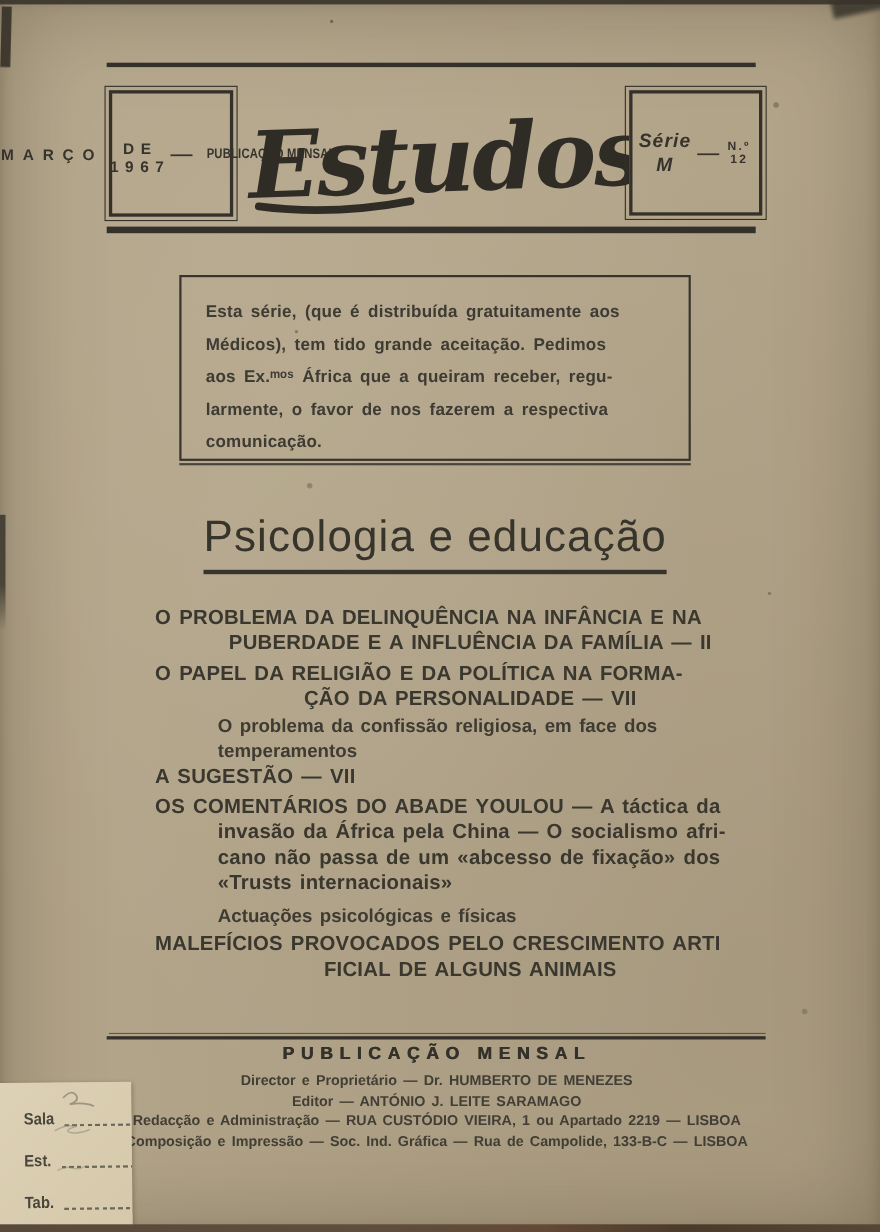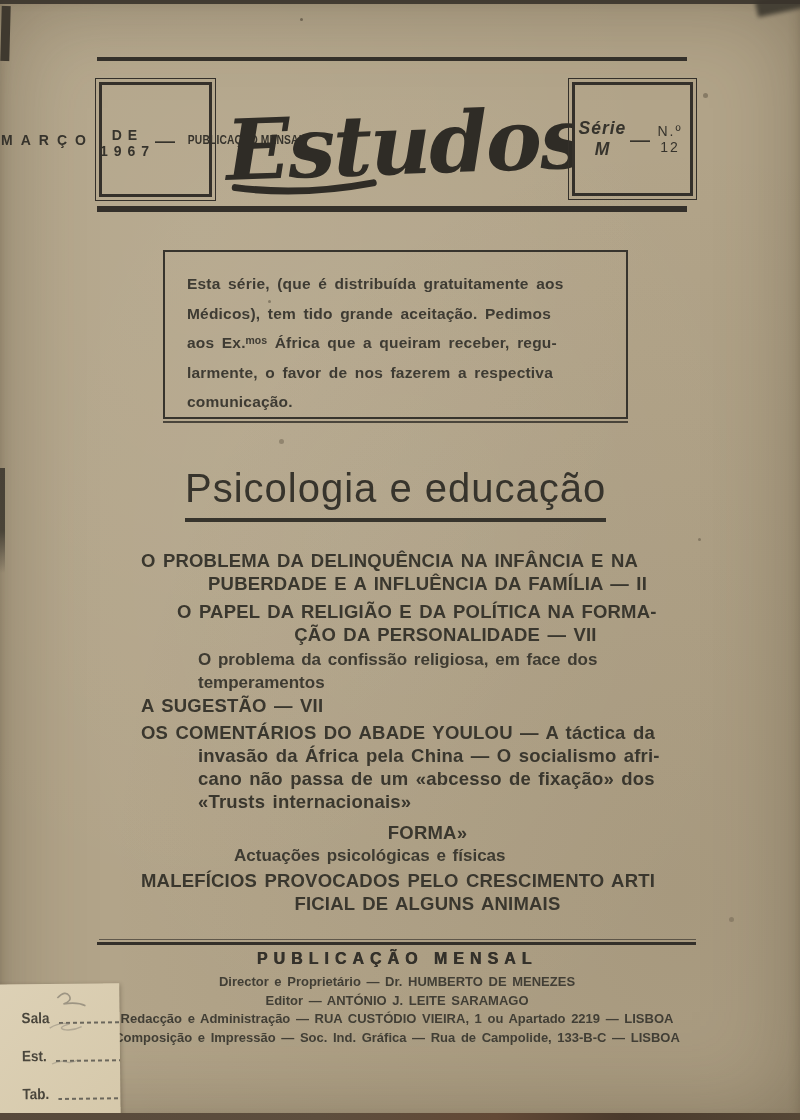--- a/index.html
+++ b/index.html
@@ -24,39 +24,39 @@
   .dbox{position:absolute;border:1px solid #34302a;padding:3px;}
   .dbox-inner{border:3px solid #34302a;width:100%;height:100%;box-sizing:border-box;
     display:flex;flex-direction:row;align-items:center;justify-content:center;text-align:center;}
   .date-box{left:95px;top:78px;width:121px;height:123px;box-sizing:border-box;}
   .series-box{left:568px;top:78px;width:129px;height:122px;box-sizing:border-box;}
   .month{font-size:14px;font-weight:bold;letter-spacing:8px;margin-left:8px;color:#36332c;}
   .yearline{font-size:14px;font-weight:bold;letter-spacing:6px;margin:7px 0 0 6px;color:#36332c;}
   .boxdash{font-size:20px;font-weight:bold;line-height:14px;margin:8px 0 6px 0;transform:scaleY(.8);color:#36332c;}
   .pubcaption{font-size:12.5px;font-weight:bold;letter-spacing:0.2px;transform:scaleX(.82);white-space:nowrap;color:#36332c;}
   .serieline{font-size:17.5px;font-weight:bold;letter-spacing:1px;font-style:italic;color:#36332c;}
-  .numline{font-size:14px;font-weight:normal;letter-spacing:2px;color:#36332c;}
+  .numline{font-size:11px;font-weight:bold;letter-spacing:2px;color:#36332c;}
   
   .logo-wrap{position:absolute;left:220px;top:92px;width:352px;height:112px;}
   
   .notice{position:absolute;left:163px;top:250px;width:465px;height:169px;box-sizing:border-box;
     border:2px solid #37342d;padding:17px 0 0 22px;}
   .notice-line{font-size:15.5px;font-weight:bold;line-height:29.5px;white-space:nowrap;
     word-spacing:3px;letter-spacing:.2px;color:#3e3b33;}
   .notice-underline{position:absolute;left:163px;top:421px;width:465px;height:2px;background:#37342d;opacity:.85;}
   
   .title{position:absolute;left:185px;top:466px;margin:0;font-size:40px;font-weight:normal;
     letter-spacing:1px;color:#37342c;padding-bottom:7px;border-bottom:4px solid #37342c;white-space:nowrap;}
   
   .toc{position:absolute;left:141px;top:549px;width:540px;}
   .toc .cap{font-size:18.5px;font-weight:bold;line-height:23px;letter-spacing:.2px;
     word-spacing:2px;white-space:nowrap;color:#3a372e;}
   .toc .sub{font-size:17px;font-weight:bold;line-height:23px;word-spacing:2px;white-space:nowrap;color:#3e3b32;}
   .tl1{margin-left:33px;text-align:center;} .tl2{margin-left:57px;}
-  .mb5{margin-bottom:5px;} .mb2{margin-bottom:2px;margin-left:36px;} .mb0{margin-bottom:0;}
+  .mb5{margin-bottom:5px;} .mb2{margin-bottom:2px;} .mb0{margin-bottom:0;}
   .mb4{margin-bottom:4px;} .mb8{margin-bottom:8px;}
   
   .footer{position:absolute;left:97px;top:950px;width:600px;text-align:center;}
   .footer-heading{font-size:16px;font-weight:bold;letter-spacing:6px;color:#34312a;
     text-shadow:.6px 0 0 #34312a;margin-bottom:5px;white-space:nowrap;}
   .footer-line{font-size:13px;font-weight:bold;line-height:18.5px;word-spacing:2px;
     white-space:nowrap;color:#413e35;}
   
   .stamp{position:absolute;left:-8px;top:984px;width:128px;height:150px;
     background:linear-gradient(135deg,#ddd1b6,#d5c8aa);transform:rotate(-.6deg);
@@ -143,21 +143,20 @@
     <div class="mb4">
       <div class="cap">A SUGESTÃO — VII</div>
     </div>
     <div class="mb8">
       <div class="cap">OS COMENTÁRIOS DO ABADE YOULOU — A táctica da</div>
       <div class="cap tl2">invasão da África pela China — O socialismo afri-</div>
       <div class="cap tl2">cano não passa de um «abcesso de fixação» dos</div>
       <div class="cap tl2">«Trusts internacionais»</div>
     </div>
     <div class="mb0">
-      <div class="cap tl1">FORMA»</div>
     </div>
     <div class="mb2">
       <div class="sub tl2">Actuações psicológicas e físicas</div>
     </div>
     <div class="mb0">
       <div class="cap">MALEFÍCIOS PROVOCADOS PELO CRESCIMENTO ARTI</div>
       <div class="cap tl1">FICIAL DE ALGUNS ANIMAIS</div>
     </div>
   </div>
 

